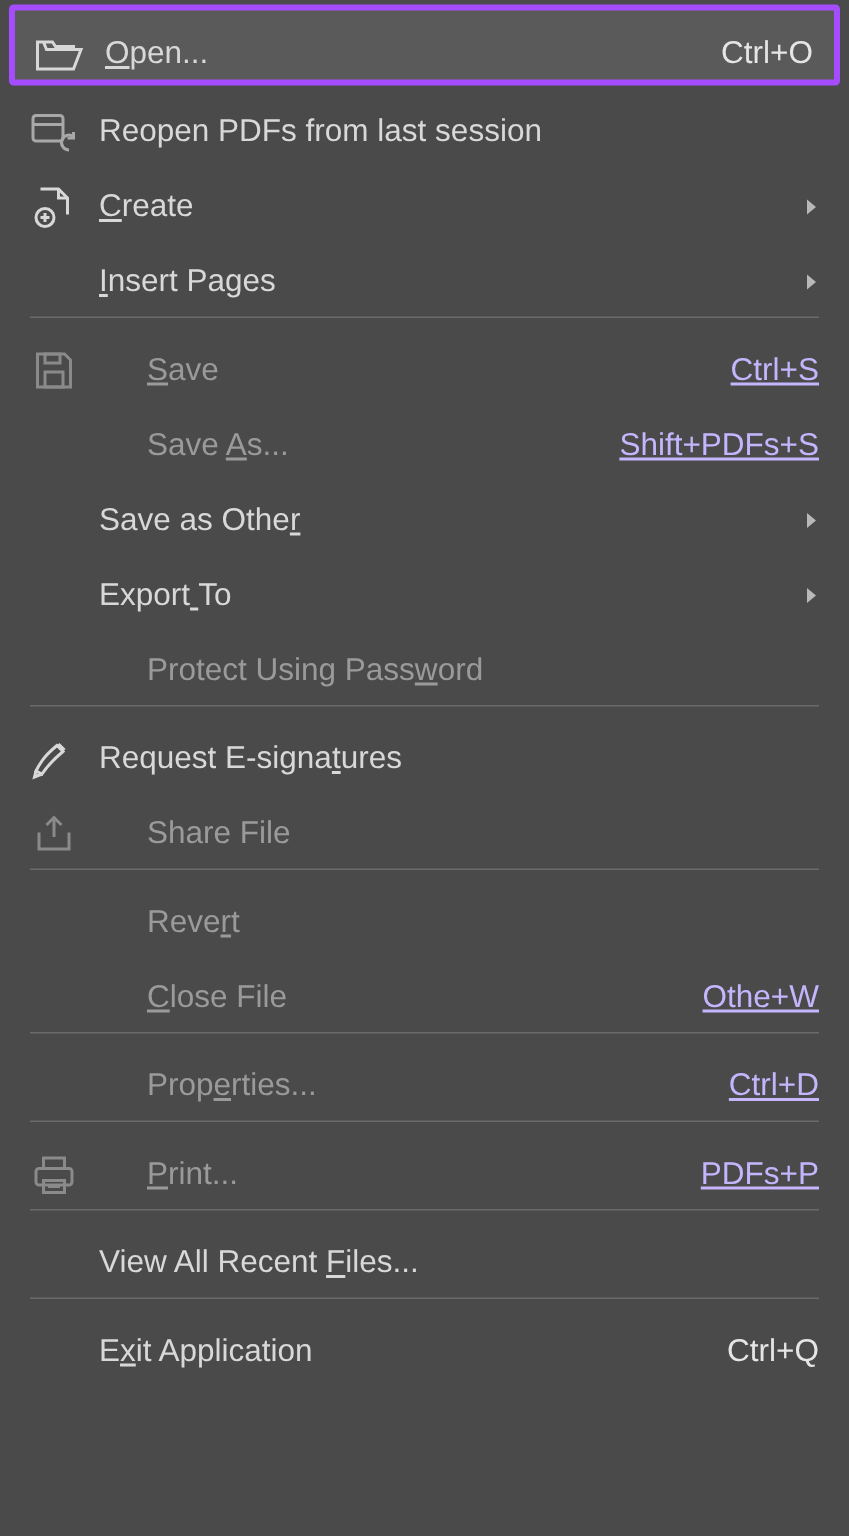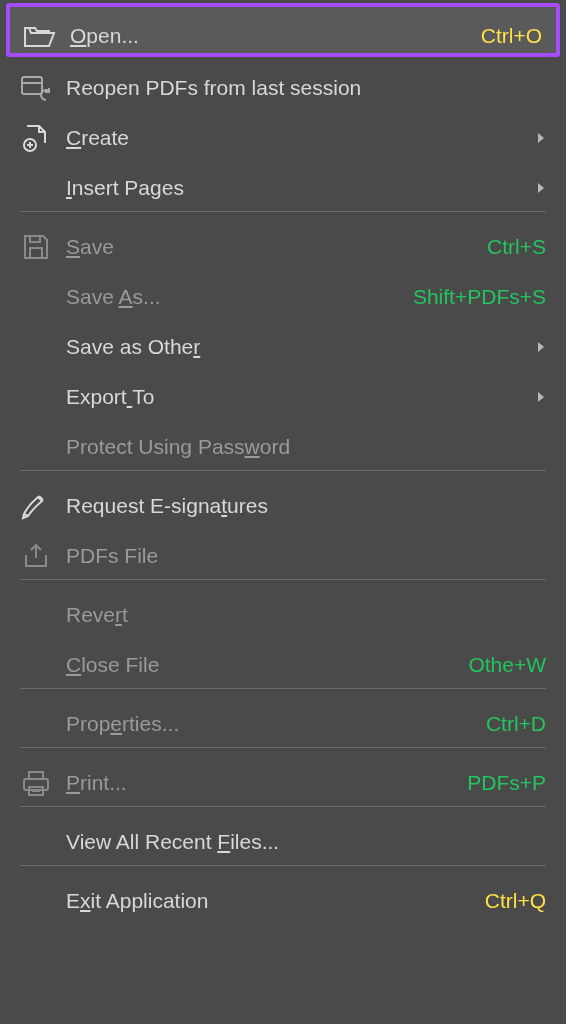--- a/index.html
+++ b/index.html
@@ -38,28 +38,30 @@
       justify-content: center;
       flex-shrink: 0;
       margin-right: 8px;
     }
     .label {
       flex: 1;
       white-space: nowrap;
     }
     .label.disabled {
       color: #9a9a9a;
+      margin-left: 32px;
     }
     .shortcut {
-      color: #fde047;
+      color: #e5e5e5;
       margin-left: 12px;
       white-space: nowrap;
     }
     .shortcut.disabled {
-      color: #22c55e;
+      color: #c4b5fd;
+      text-decoration: underline;
     }
     .arrow {
       width: 14px;
       display: flex;
       align-items: center;
       justify-content: flex-end;
       color: #b8b8b8;
     }
     .separator {
       height: 1px;
@@ -182,21 +184,21 @@
   </div>
 
   <div class="menu-item">
     <span class="icon-slot">
       <svg width="30" height="28" viewBox="0 0 30 28" fill="none" stroke="#8a8a8a" stroke-width="2">
         <path d="M5 13 L5 24 L25 24 L25 13"></path>
         <path d="M15 3 L15 16"></path>
         <path d="M10 8 L15 3 L20 8"></path>
       </svg>
     </span>
-    <span class="label disabled">PDFs File</span>
+    <span class="label disabled">Share File</span>
   </div>
 
   <div class="separator"></div>
 
   <div class="menu-item">
     <span class="icon-slot"></span>
     <span class="label disabled">Reve<span class="u">r</span>t</span>
   </div>
 
   <div class="menu-item">

